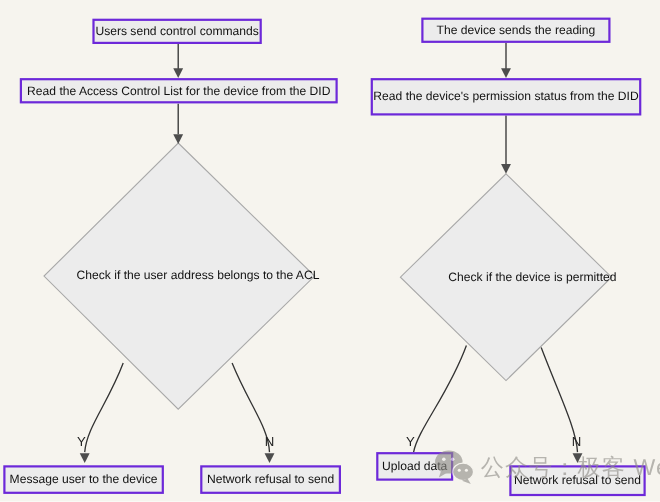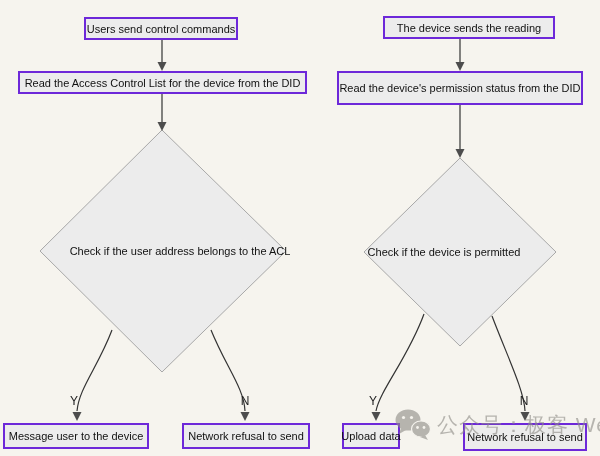--- a/index.html
+++ b/index.html
@@ -97,27 +97,27 @@
   <div class="branch-label" style="left:245px;top:401px;">N</div>
 
   <div class="node" style="left:3px;top:423px;width:146px;height:26px;">Message user to the device</div>
 
   <div class="node" style="left:182px;top:423px;width:128px;height:26px;">Network refusal to send</div>
 
   <div class="node" style="left:383px;top:16px;width:172px;height:23px;">The device sends the reading</div>
 
   <div class="node" style="left:337px;top:71px;width:246px;height:34px;">Read the device's permission status from the DID</div>
 
-  <div class="decision-label" style="left:444px;top:252px;">Check if the device is permitted</div>
+  <div class="decision-label" style="left:484px;top:252px;">Check if the device is permitted</div>
 
   <div class="branch-label" style="left:373px;top:401px;">Y</div>
 
   <div class="branch-label" style="left:524px;top:401px;">N</div>
 
-  <div class="node" style="left:342px;top:423px;width:58px;height:26px;">Upload data</div>
+  <div class="node" style="left:342px;top:411px;width:70px;height:26px;">Upload data</div>
 
   <div class="node" style="left:463px;top:423px;width:124px;height:28px;">Network refusal to send</div>
 
   <div id="watermark">
     <svg width="38" height="33" viewBox="0 0 38 33">
       <ellipse cx="14" cy="12" rx="12.5" ry="10.5" fill="#8f8d88"></ellipse>
       <path d="M7,20 L5,26 L12,22 Z" fill="#8f8d88"></path>
       <circle cx="9.5" cy="9.5" r="1.6" fill="#f6f4ee"></circle>
       <circle cx="17.5" cy="9.5" r="1.6" fill="#f6f4ee"></circle>
       <ellipse cx="27" cy="21" rx="9.5" ry="8" fill="#8f8d88" stroke="#f6f4ee" stroke-width="1.2"></ellipse>

